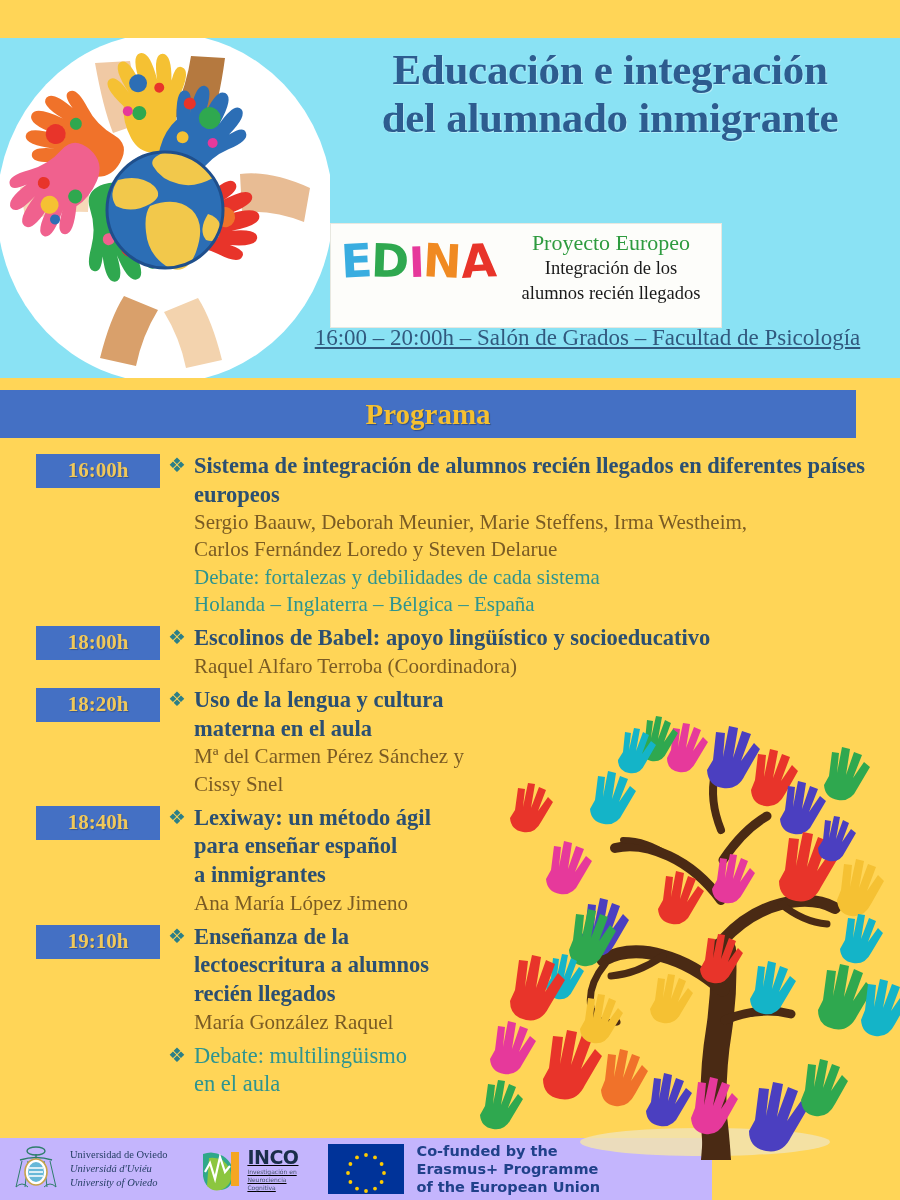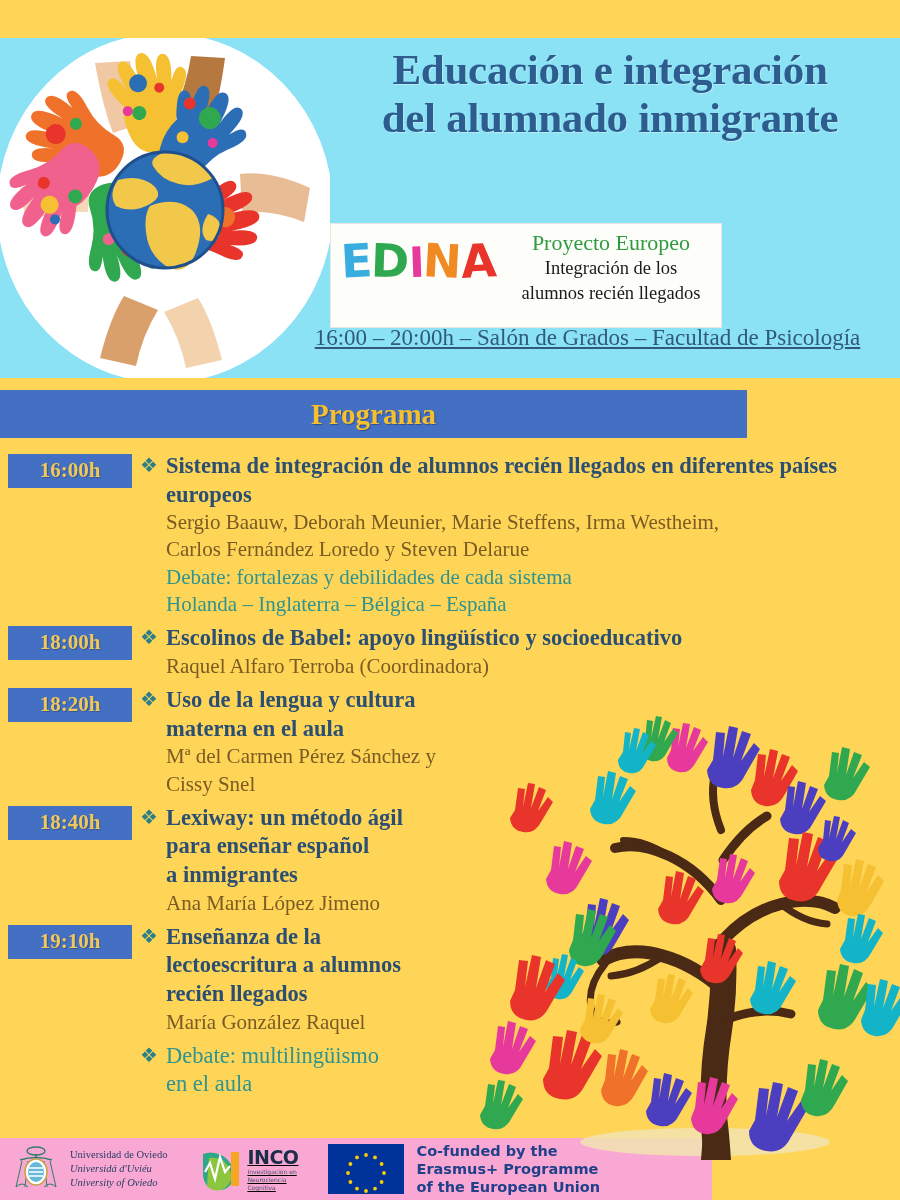--- a/index.html
+++ b/index.html
@@ -69,35 +69,35 @@
   .d-year{font-size:30px;}
 
   .venue{
     position:absolute;left:280px;top:325px;width:615px;text-align:center;
     font-size:23px;color:#31597E;text-decoration:underline;
   }
 
   
   .band-gap{position:absolute;left:0;top:378px;width:900px;height:12px;background:#FFD557;}
   .programa{
-    position:absolute;left:0;top:390px;width:747px;height:48px;
+    position:absolute;left:0;top:390px;width:856px;height:48px;
     background:#4470C4;
     display:flex;align-items:center;justify-content:center;
   }
   .programa span{
     color:#F5C030;font-size:29px;font-weight:bold;
     text-shadow:1px 1px 1px rgba(0,0,0,.3);
   }
 
   
   .program{
     position:absolute;left:0;top:452px;width:900px;height:690px;
   }
   .entry{position:relative;display:flex;align-items:flex-start;margin-bottom:6px;}
-  .time-col{width:140px;flex:0 0 140px;padding-top:2px;}
+  .time-col{width:140px;flex:0 0 140px;padding-top:2px;padding-left:28px;}
   .time-badge{
     display:block;background:#4470C4;
     color:#F0C85A;font-size:21px;font-weight:bold;
     text-align:center;padding:4px 0 5px 0;
     margin-left:8px;margin-right:8px;
     text-shadow:1px 1px 1px rgba(0,0,0,.25);
   }
   .body-col{flex:1;padding-right:14px;position:relative;z-index:3;}
   .bullet-row{display:flex;align-items:flex-start;}
   .bullet{
@@ -118,21 +118,21 @@
 
   
   .tree{
     position:absolute;left:455px;top:690px;width:445px;height:470px;
     z-index:1;pointer-events:none;
   }
 
   
   .footer{
     position:absolute;left:0;bottom:0;width:712px;height:62px;
-    background:#f9a8d4;
+    background:#c4b5fd;
     display:flex;align-items:center;
   }
   .f-oviedo{display:flex;align-items:center;margin-left:10px;}
   .f-oviedo .otext{
     margin-left:8px;color:#1F3A5F;font-size:10.5px;line-height:1.35;
   }
   .f-oviedo .otext i{font-style:italic;display:block;}
   .f-oviedo .otext b{font-weight:normal;display:block;}
   .f-inco{display:flex;align-items:center;margin-left:32px;}
   .inco-txt{margin-left:2px;text-decoration:underline;}

